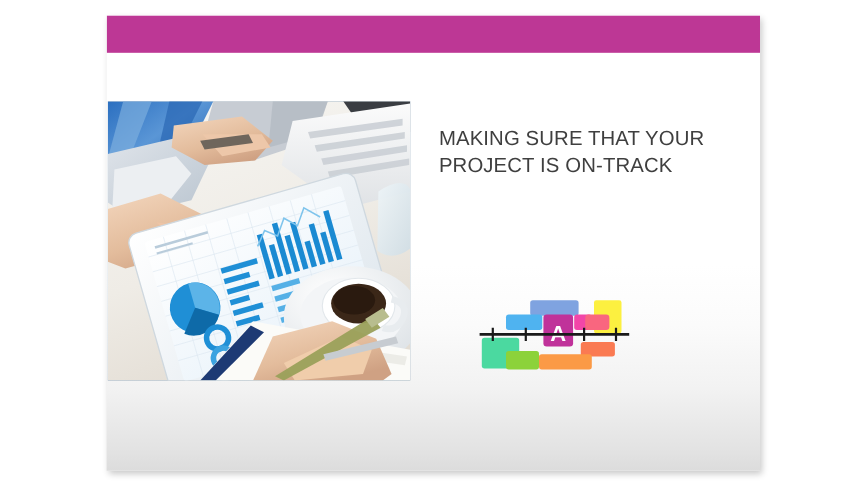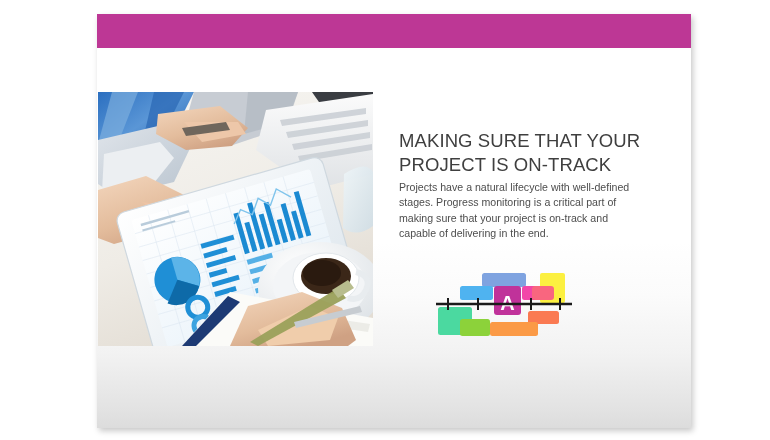--- a/index.html
+++ b/index.html
@@ -31,21 +31,20 @@
   }
   .photo svg{display:block;}
   .title{
     position:absolute;
     left:302px; top:100px;
     width:260px;
     font-size:18.5px;
     line-height:24px;
     color:#3f3f3f;
     letter-spacing:0.1px;
-    margin-top:15px;
   }
   .body-copy{
     position:absolute;
     left:302px; top:166px;
     width:248px;
     font-size:10.6px;
     line-height:15.4px;
     color:#4d4d4d;
   }
   .gantt{
@@ -208,21 +207,20 @@
       <path d="M160 238 L212 214 L240 226 L232 248 L170 254 Z" fill="#f0cdab"></path>
       <path d="M152 250 L240 196 L248 206 L160 254 Z" fill="#9aa05a" opacity="0.95"></path>
       <path d="M234 198 L250 188 L256 196 L240 206 Z" fill="#b8bd8e"></path>
 
       <path d="M196 230 L262 214 L264 220 L198 236 Z" fill="#c7ccd1"></path>
     </svg>
   </div>
 
   <div class="title">MAKING SURE THAT YOUR PROJECT IS ON-TRACK</div>
 
-  <div class="body-copy">Projects have a natural lifecycle with well-defined stages. Progress monitoring is a critical part of making sure that your project is on-track and capable of delivering in the end.</div>
 
   <div class="gantt">
     <svg width="140" height="72" viewBox="0 0 140 72">
       <rect x="48" y="6" width="44" height="14" rx="2.5" fill="#7fa3e0"></rect>
       <rect x="106" y="6" width="25" height="30" rx="2" fill="#fcf040"></rect>
       <rect x="26" y="19" width="33" height="14" rx="2.5" fill="#4fb3f0"></rect>
       <rect x="88" y="19" width="16" height="14" rx="2.5" fill="#f246a8"></rect>
       <rect x="98" y="19" width="22" height="14" rx="3" fill="#f9667f"></rect>
       <rect x="4" y="40" width="34" height="28" rx="2.5" fill="#4bd9a0"></rect>
       <rect x="26" y="52" width="30" height="17" rx="2.5" fill="#8cd23a"></rect>

